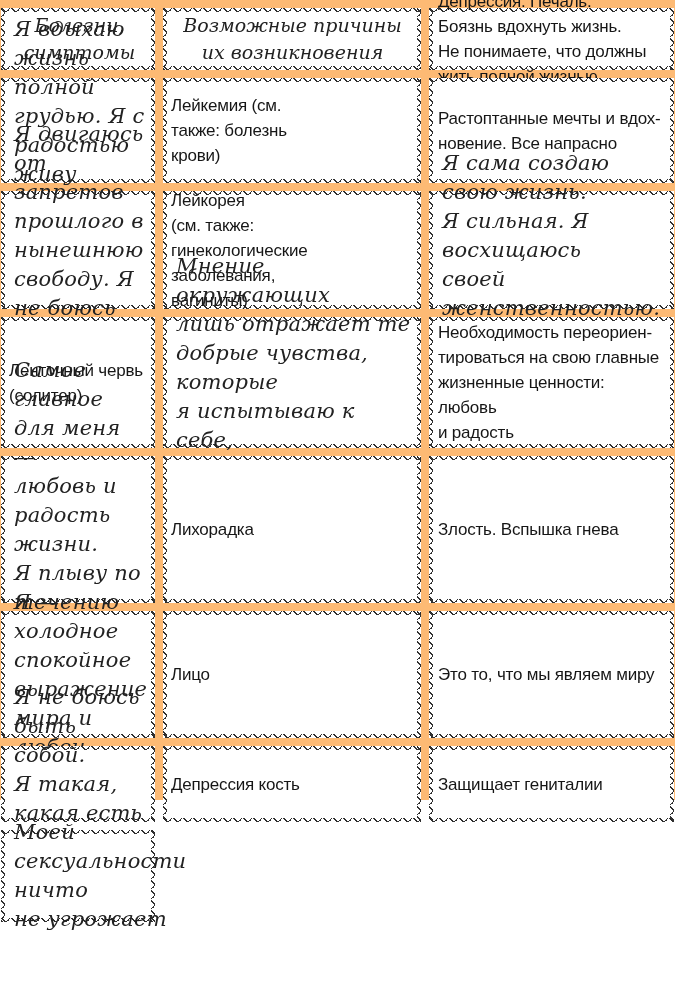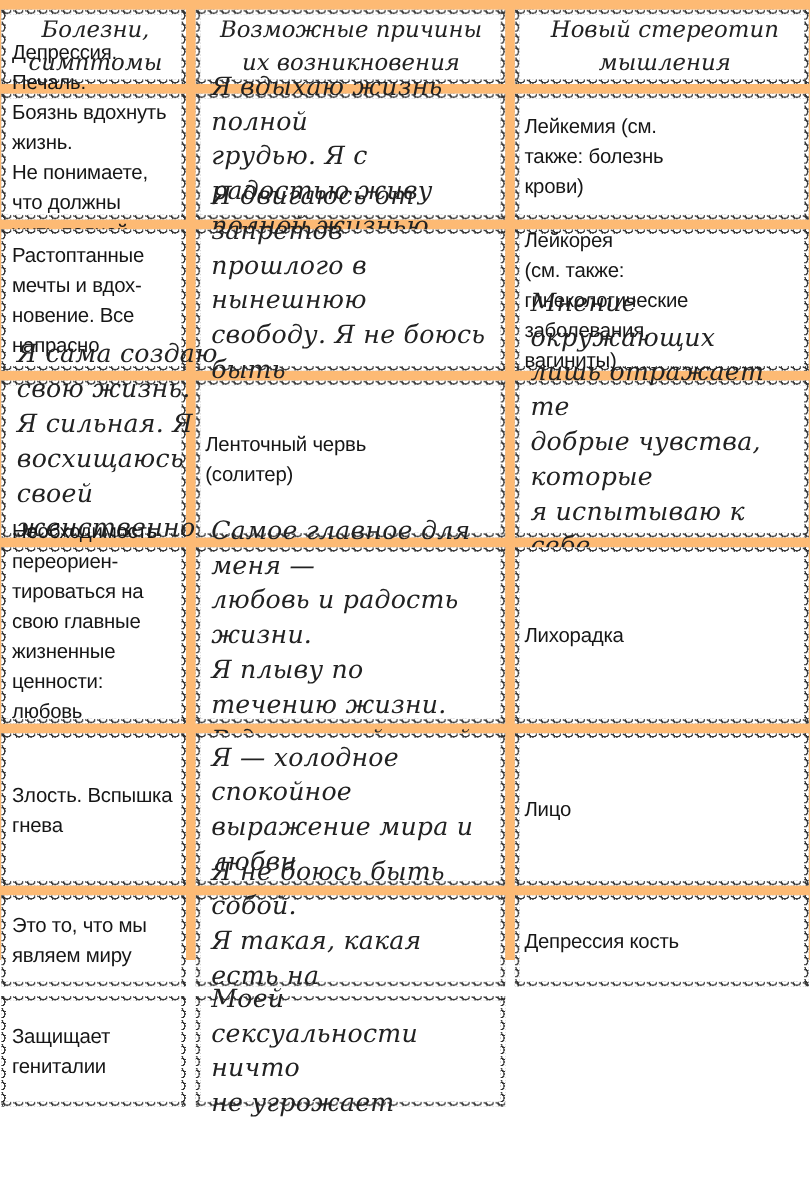--- a/index.html
+++ b/index.html
@@ -86,24 +86,20 @@
   <div class="table">
 
     <div class="cell header c1">
       <div class="txt">Болезни,
 симптомы</div>
     </div>
     <div class="cell header c2">
       <div class="txt">Возможные причины
 их возникновения</div>
     </div>
-    <div class="cell header c3">
-      <div class="txt">Новый стереотип
-мышления</div>
-    </div>
 
     <div class="cell sans c2">
       <div class="txt">Депрессия. Печаль.
 Боязнь вдохнуть жизнь.
 Не понимаете, что должны
 жить полной жизнью</div>
     </div>
     <div class="cell script c3">
       <div class="txt">Я вдыхаю жизнь полной
 грудью. Я с радостью живу

